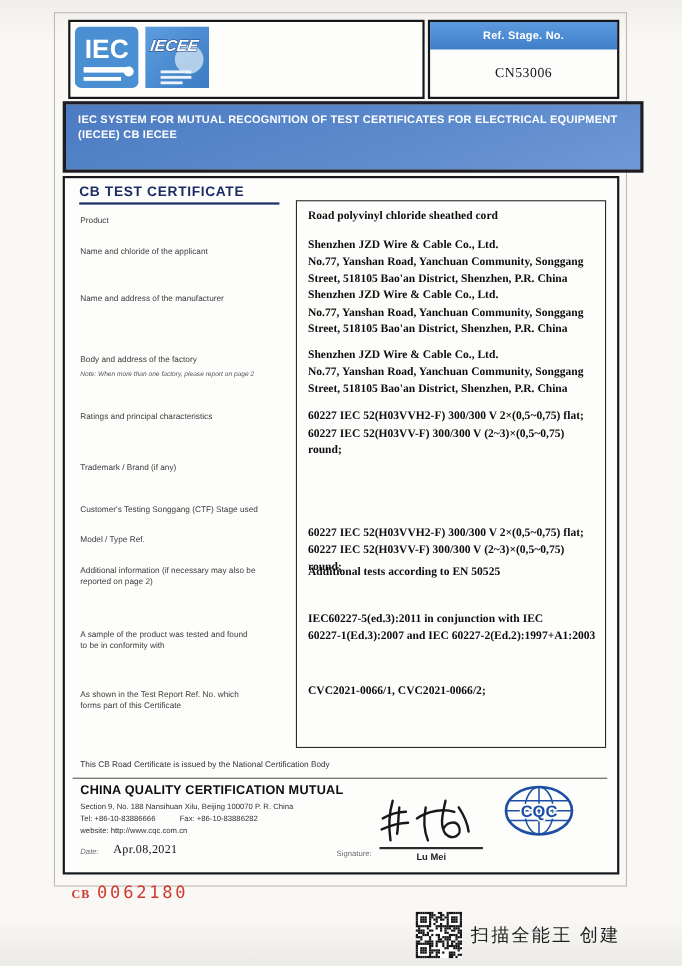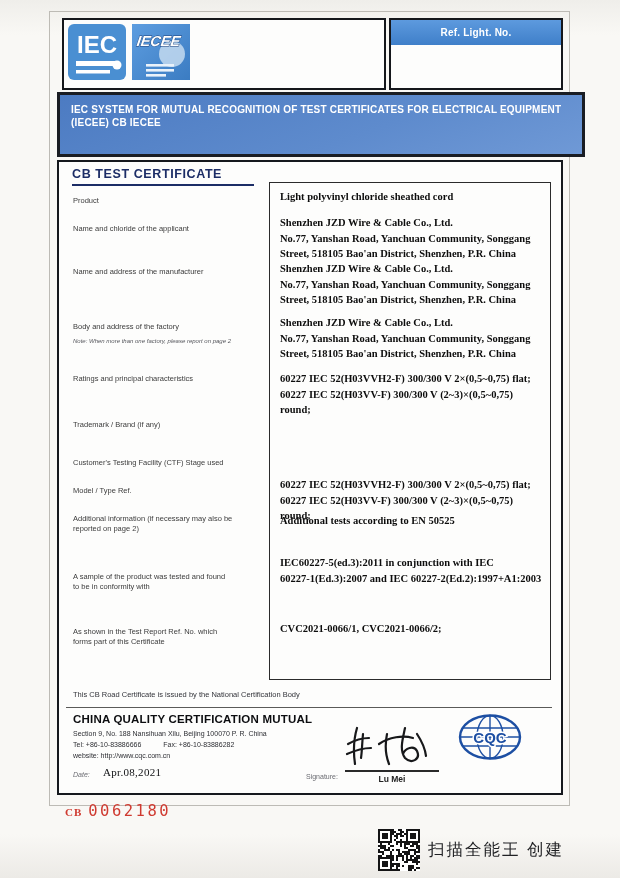--- a/index.html
+++ b/index.html
@@ -74,47 +74,48 @@
     <rect x="0" y="0" width="58" height="56" fill="url(#ieceeGrad)"></rect>
     <circle cx="40" cy="30" r="13" fill="#c4dbf0" opacity="0.85"></circle>
     <rect x="14" y="40" width="28" height="2.6" fill="#eaf2fa"></rect>
     <rect x="14" y="45" width="28" height="2.6" fill="#eaf2fa"></rect>
     <rect x="14" y="50" width="20" height="2.6" fill="#eaf2fa"></rect>
     <text x="29" y="22" text-anchor="middle" transform="skewX(-8)" font-family="Liberation Sans, sans-serif" font-size="14.5" font-weight="bold" font-style="italic" fill="#ffffff" stroke="#1c3f78" stroke-width="0.9" paint-order="stroke">IECEE</text>
   </svg>
 </div>
 
 <div class="abs ref-box">
-  <div class="abs ref-head">Ref. Light. No.</div>
+  <div class="abs ref-head">Ref. Stage. No.</div>
+  <div class="abs ref-num">CN53006</div>
 </div>
 
 <div class="abs banner">IEC SYSTEM FOR MUTUAL RECOGNITION OF TEST CERTIFICATES FOR ELECTRICAL EQUIPMENT (IECEE) CB IECEE</div>
 
 <div class="abs main-box">
   <div class="abs cb-title">CB TEST CERTIFICATE</div>
   <div class="abs cb-underline"></div>
 
   <div class="abs label" style="top:34px">Product</div>
   <div class="abs label" style="top:62px">Name and chloride of the applicant</div>
   <div class="abs label" style="top:105px">Name and address of the manufacturer</div>
   <div class="abs label" style="top:160px">Body and address of the factory</div>
   <div class="abs note" style="top:176px">Note: When more than one factory, please report on page 2</div>
   <div class="abs label" style="top:212px">Ratings and principal characteristics</div>
   <div class="abs label" style="top:258px">Trademark / Brand (if any)</div>
-  <div class="abs label" style="top:296px">Customer's Testing Facility (CTF) Stage used</div>
+  <div class="abs label" style="top:296px">Customer's Testing Songgang (CTF) Stage used</div>
   <div class="abs label" style="top:324px">Model / Type Ref.</div>
   <div class="abs label" style="top:352px">Additional information (if necessary may also be
 reported on page 2)</div>
   <div class="abs label" style="top:410px">A sample of the product was tested and found
 to be in conformity with</div>
   <div class="abs label" style="top:465px">As shown in the Test Report Ref. No. which
 forms part of this Certificate</div>
 
   <div class="abs value-panel">
-    <div class="abs value" style="top:6px">Light polyvinyl chloride sheathed cord</div>
+    <div class="abs value" style="top:6px">Road polyvinyl chloride sheathed cord</div>
     <div class="abs value" style="top:32px">Shenzhen JZD Wire &amp; Cable Co., Ltd.
 No.77, Yanshan Road, Yanchuan   Community, Songgang
 Street, 518105 Bao'an District, Shenzhen, P.R. China</div>
     <div class="abs value" style="top:78px">Shenzhen JZD Wire &amp; Cable Co., Ltd.
 No.77, Yanshan Road, Yanchuan   Community, Songgang
 Street, 518105 Bao'an District, Shenzhen, P.R. China</div>
     <div class="abs value" style="top:132px">Shenzhen JZD Wire &amp; Cable Co., Ltd.
 No.77, Yanshan Road, Yanchuan   Community, Songgang
 Street, 518105 Bao'an District, Shenzhen, P.R. China</div>
     <div class="abs value" style="top:188px">60227 IEC 52(H03VVH2-F) 300/300 V 2×(0,5~0,75) flat;

